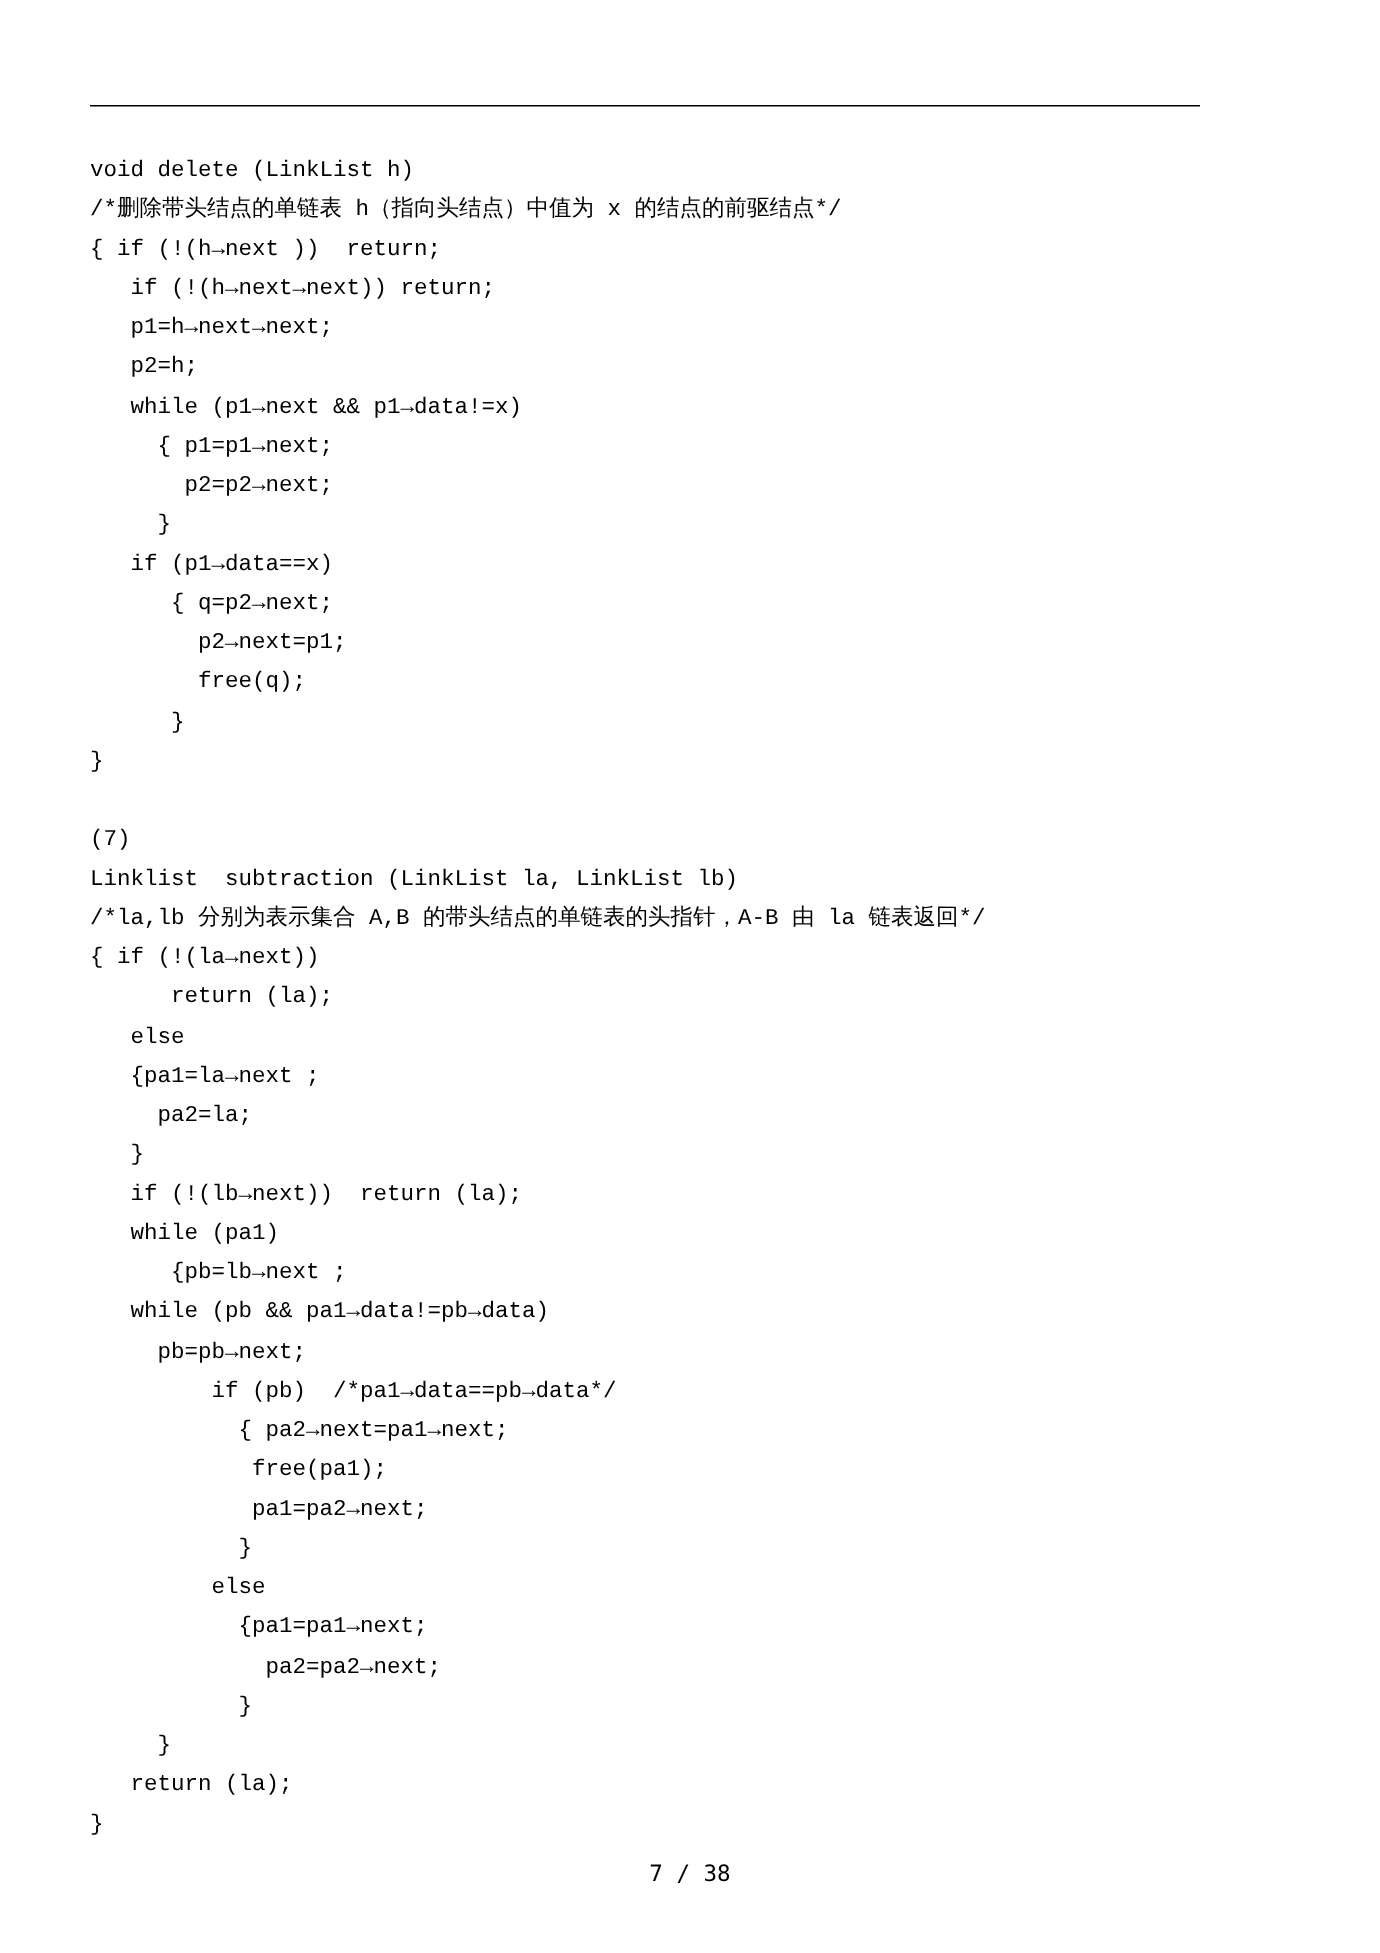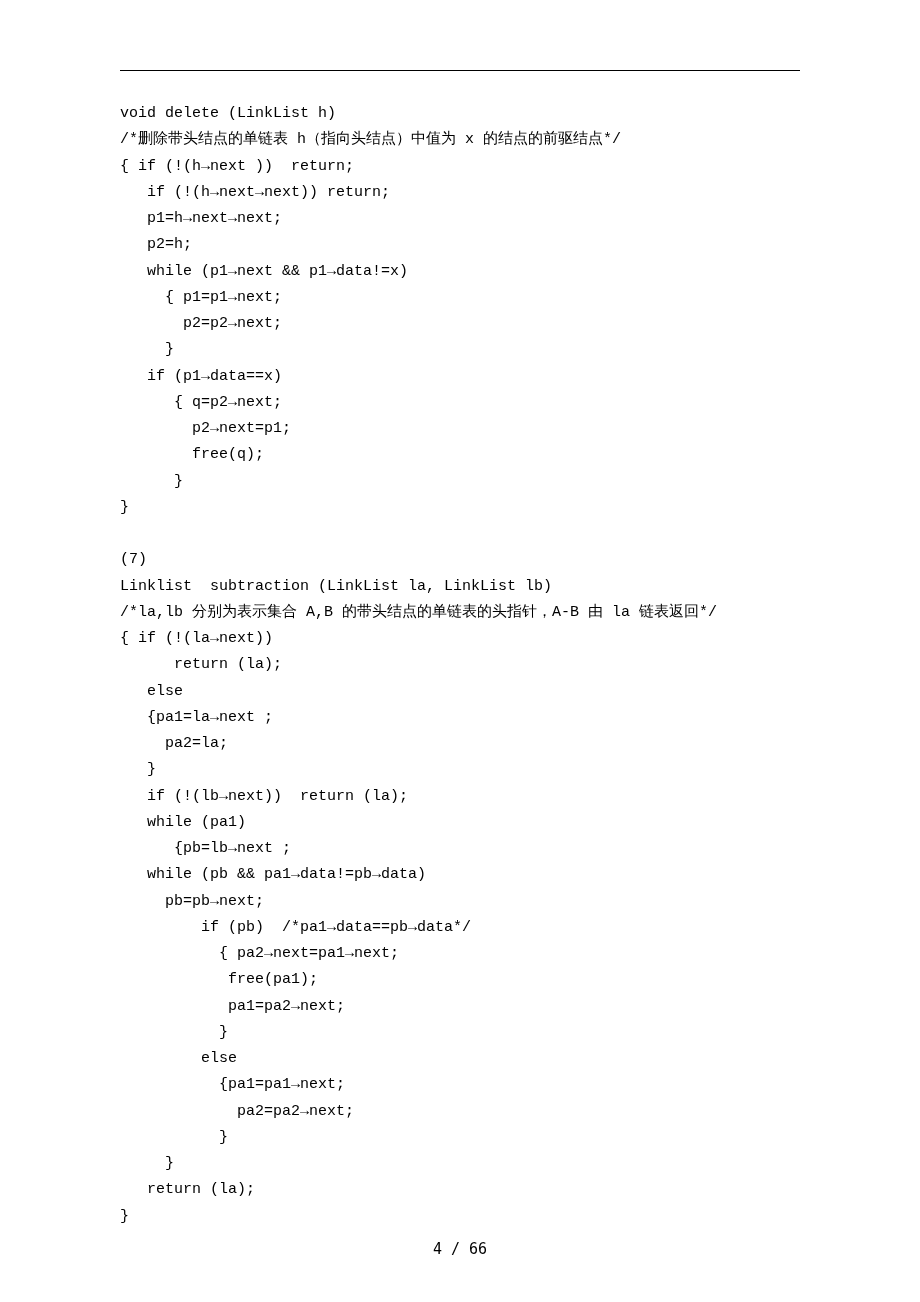--- a/index.html
+++ b/index.html
@@ -10,21 +10,21 @@
     font-size: 15px;
     color: #000;
     line-height: 1.75;
   }
   .page {
     width: 920px;
     min-height: 1302px;
     margin: 0 auto;
     position: relative;
     box-sizing: border-box;
-    padding: 70px 120px 0 120px;
+    padding: 70px 120px 0 60px;
   }
   .rule-top {
     border-top: 1px solid #000;
     margin-bottom: 30px;
   }
   .code-block {
     white-space: pre;
     font-family: "SimSun", "NSimSun", "Courier New", monospace;
     letter-spacing: 0px;
   }
@@ -78,14 +78,14 @@
             free(pa1);
             pa1=pa2→next;
            }
          else
            {pa1=pa1→next;
              pa2=pa2→next;
            }
      }
    return (la);
 }</div>
-  <div class="page-num">4 / 66</div>
+  <div class="page-num">7 / 38</div>
 </div>
 
 </body></html>

